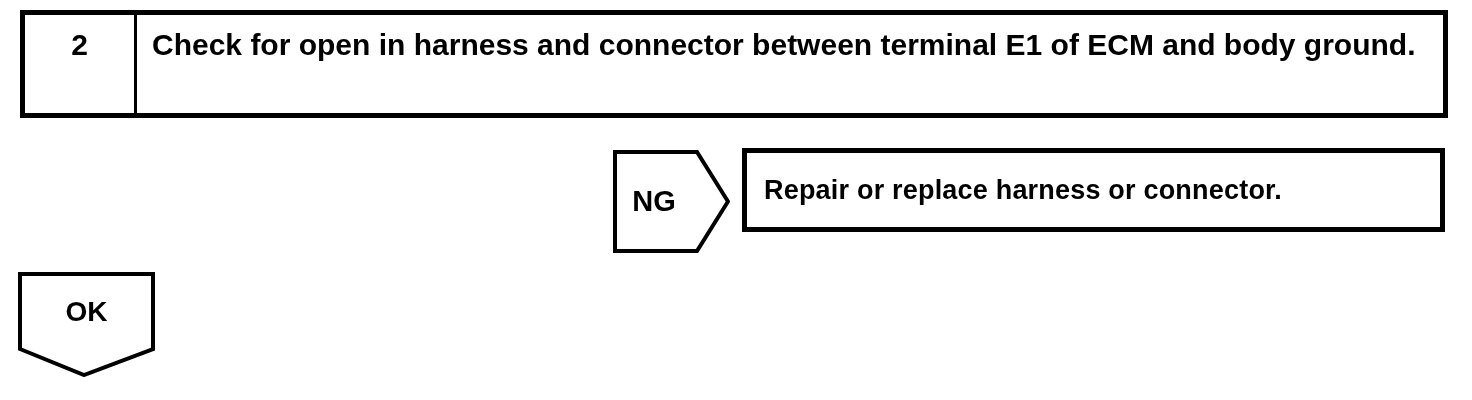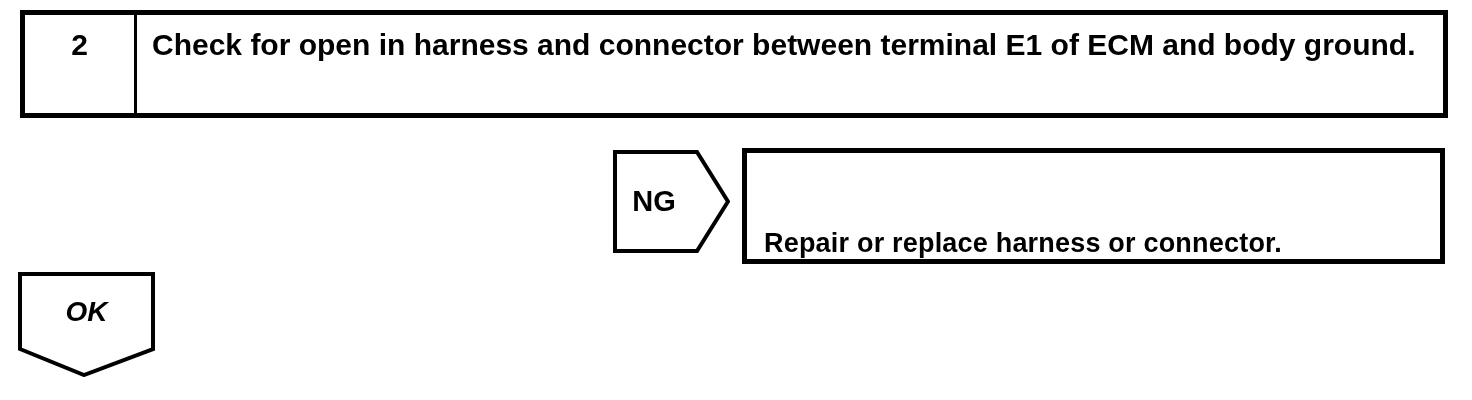--- a/index.html
+++ b/index.html
@@ -57,43 +57,42 @@
     justify-content: center;
     font-size: 29px;
   }
 
   
   .action-box {
     position: absolute;
     left: 742px;
     top: 148px;
     width: 703px;
-    height: 116px;
+    height: 84px;
     border: 5px solid #000;
     background: #fff;
     display: flex;
-    align-items: flex-end;
+    align-items: center;
     padding-left: 17px;
     font-size: 27px;
     letter-spacing: 0.2px;
   }
 
   
   .ok-shape { position: absolute; left: 18px; top: 272px; }
   .ok-label {
     position: absolute;
     left: 18px;
     top: 272px;
     width: 137px;
     height: 80px;
     display: flex;
     align-items: center;
     justify-content: center;
     font-size: 28px;
-    font-style: italic;
   }
 
   svg polygon { fill: #ffffff; stroke: #000000; stroke-width: 4; stroke-linejoin: miter; }
 </style>
 </head>
 <body>
 
 <div>
 
   <div class="step-box">

